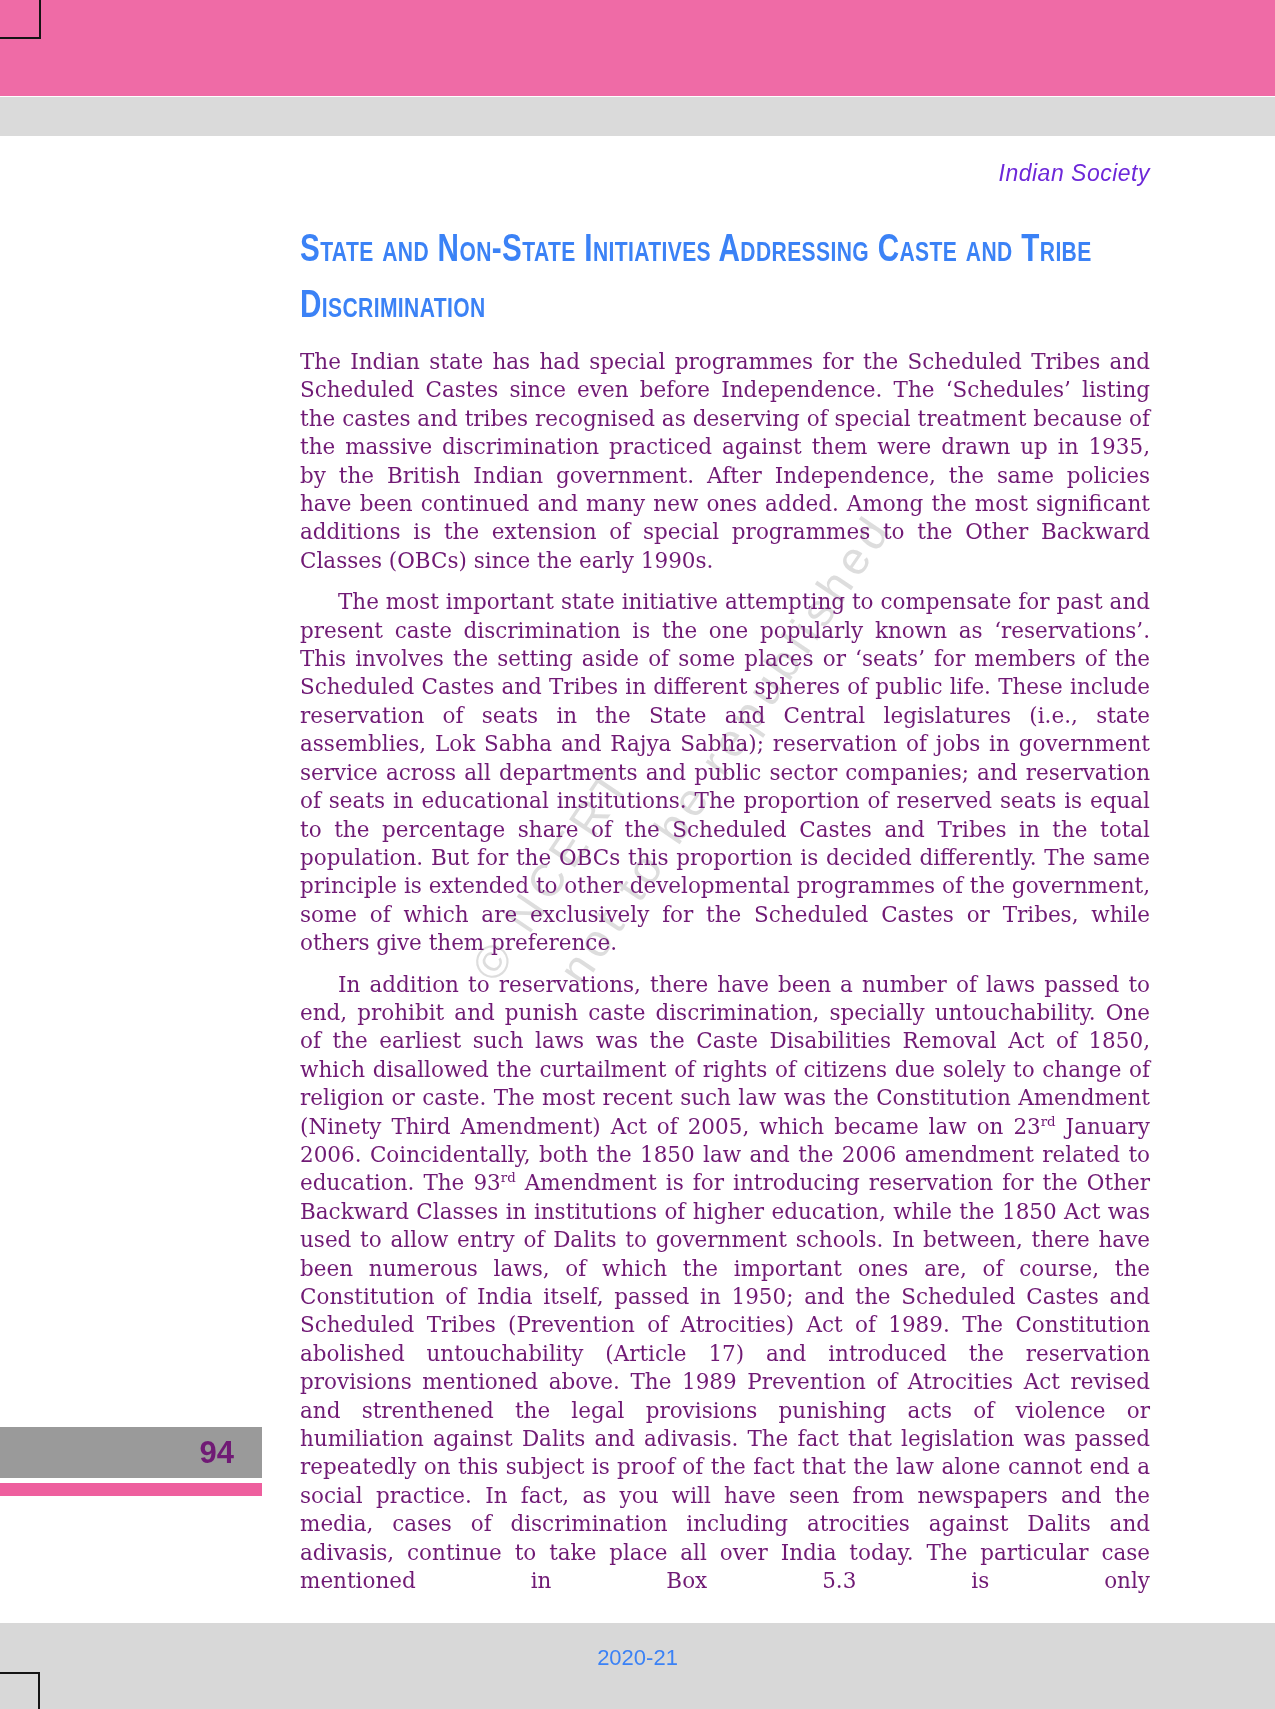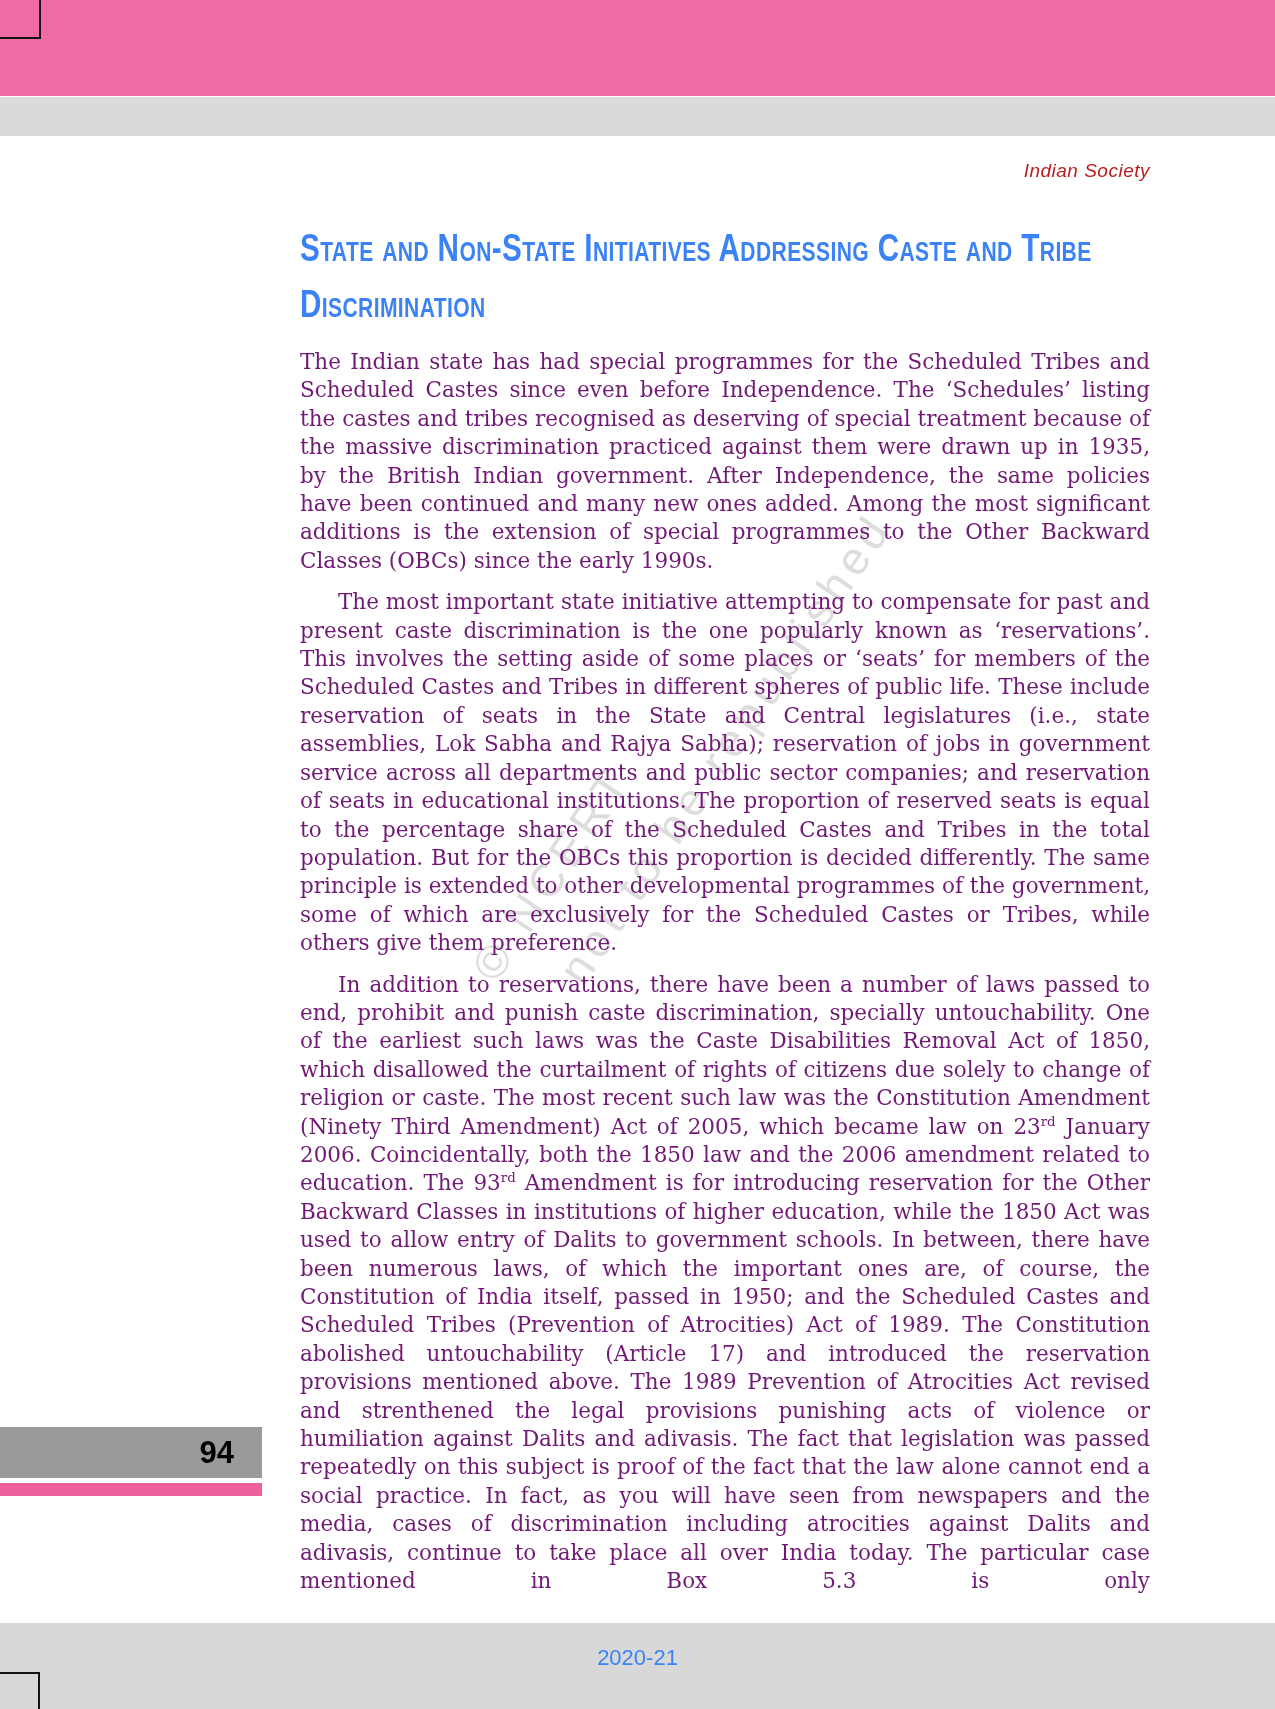--- a/index.html
+++ b/index.html
@@ -35,22 +35,22 @@
     position: absolute; left: 0; top: 1672px;
     width: 38px; height: 37px;
     border-right: 2px solid #141414;
     border-top: 2px solid #141414;
   }
 
   
   .section-title {
     position: absolute; top: 160px; right: 125px;
     font-style: italic;
-    font-size: 19px;
-    color: #b91c1c;
+    font-size: 23px;
+    color: #6d28d9;
     letter-spacing: 0.5px;
   }
 
   
   .watermark {
     position: absolute; left: 390px; top: 690px;
     width: 560px;
     transform: rotate(-56deg);
     transform-origin: center center;
     color: #c9c9c9;
@@ -99,21 +99,21 @@
   .page-tab {
     position: absolute; left: 0; top: 1427px;
     width: 262px; height: 51px;
     background: #9a9a9a;
   }
   .page-tab .num {
     position: absolute; right: 28px; top: 0;
     line-height: 51px;
     font-size: 31px;
     font-weight: bold;
-    color: #000000;
+    color: #701a75;
   }
   .page-tab-strip {
     position: absolute; left: 0; top: 1483px;
     width: 262px; height: 13px;
     background: #ee5f9e;
   }
 
   
   .footer-band {
     position: absolute; left: 0; top: 1623px;

